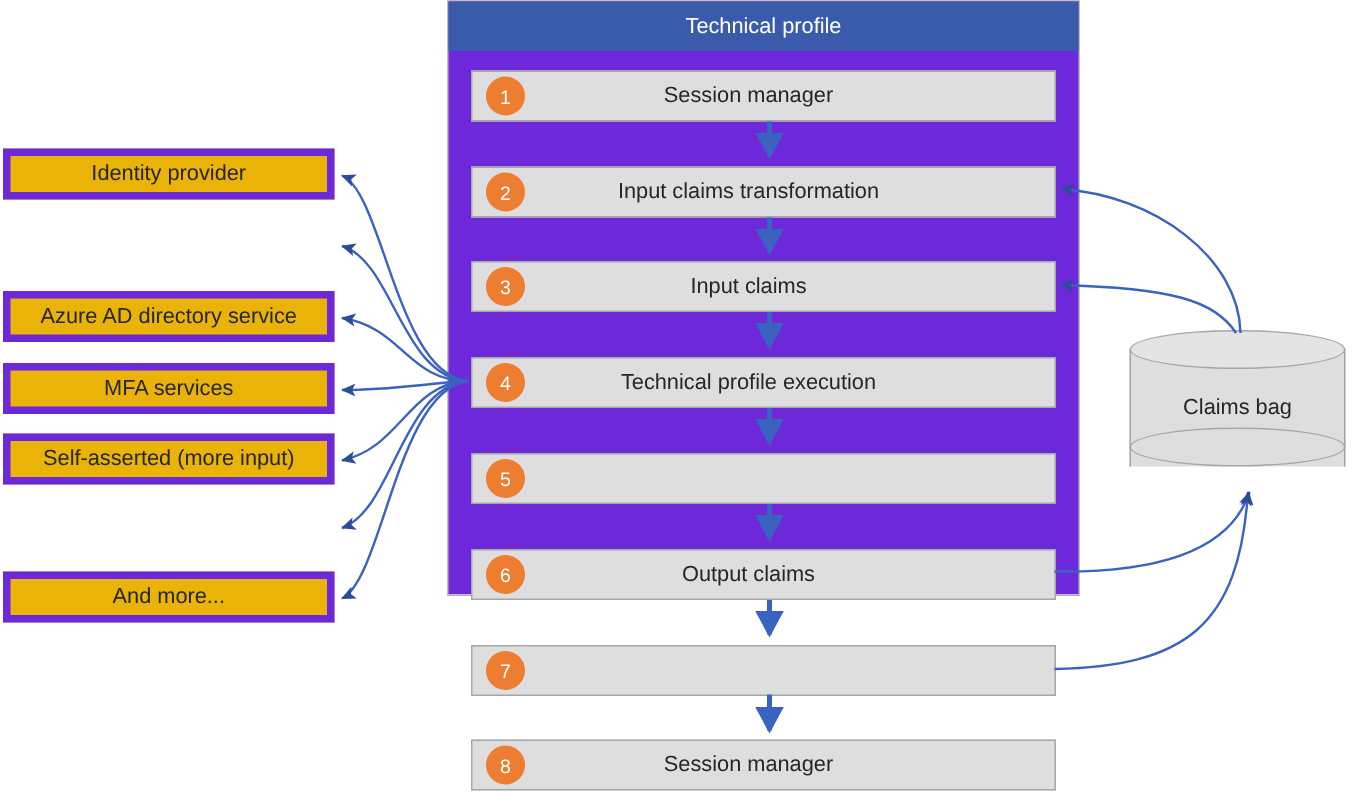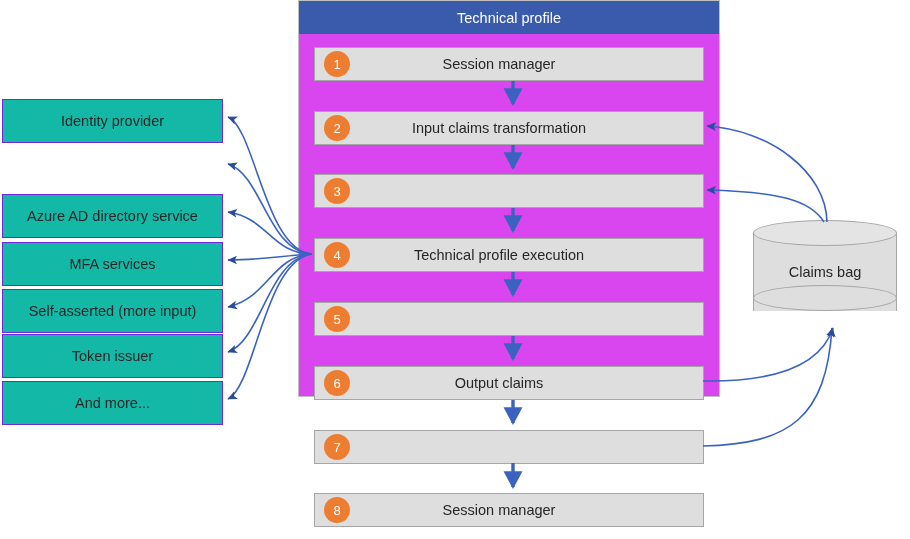--- a/index.html
+++ b/index.html
@@ -12,35 +12,35 @@
     position:relative;
   }
   #stage{position:absolute;left:0;top:0;width:910px;height:539px;}
 
   
   #wires{position:absolute;left:0;top:0;width:910px;height:539px;pointer-events:none;}
 
   
   .src-box{
     position:absolute;
-    left:2px;width:221px;height:44px;
-    background:#14b8a6;
-    border:1px solid #6d28d9;
+    left:2px;width:221px;height:34px;
+    background:#eab308;
+    border:5px solid #6d28d9;
     box-sizing:border-box;
     display:flex;align-items:center;justify-content:center;
     font-size:14.5px;color:#262626;
     white-space:nowrap;
   }
 
   
   #tp-panel{
     position:absolute;
     left:298px;top:0px;
     width:422px;height:397px;
-    background:#d946ef;
+    background:#6d28d9;
     border:1px solid #BFBFBF;
     box-sizing:border-box;
   }
   #tp-header{
     position:absolute;left:0;top:0;
     width:100%;height:33px;
     background:#3A5BAB;
     color:#ffffff;
     display:flex;align-items:center;justify-content:center;
     font-size:14.5px;
@@ -118,40 +118,38 @@
     </div>
   <div class="src-box" style="top:194px">
       <span>Azure AD directory service</span>
     </div>
   <div class="src-box" style="top:242px">
       <span>MFA services</span>
     </div>
   <div class="src-box" style="top:289px">
       <span>Self-asserted (more input)</span>
     </div>
-  <div class="src-box" style="top:334px">
-      <span>Token issuer</span>
-    </div>
   <div class="src-box" style="top:381px">
       <span>And more...</span>
     </div>
 
   <div id="tp-panel">
     <div id="tp-header">Technical profile</div>
 
     <div class="step-box" style="top:46px">
       <span class="step-badge">1</span>
       <span class="step-label">Session manager</span>
     </div>
     <div class="step-box" style="top:110px">
       <span class="step-badge">2</span>
       <span class="step-label">Input claims transformation</span>
     </div>
     <div class="step-box" style="top:173px">
       <span class="step-badge">3</span>
+      <span class="step-label">Input claims</span>
     </div>
     <div class="step-box" style="top:237px">
       <span class="step-badge">4</span>
       <span class="step-label">Technical profile execution</span>
     </div>
     <div class="step-box" style="top:301px">
       <span class="step-badge">5</span>
     </div>
     <div class="step-box" style="top:365px">
       <span class="step-badge">6</span>

